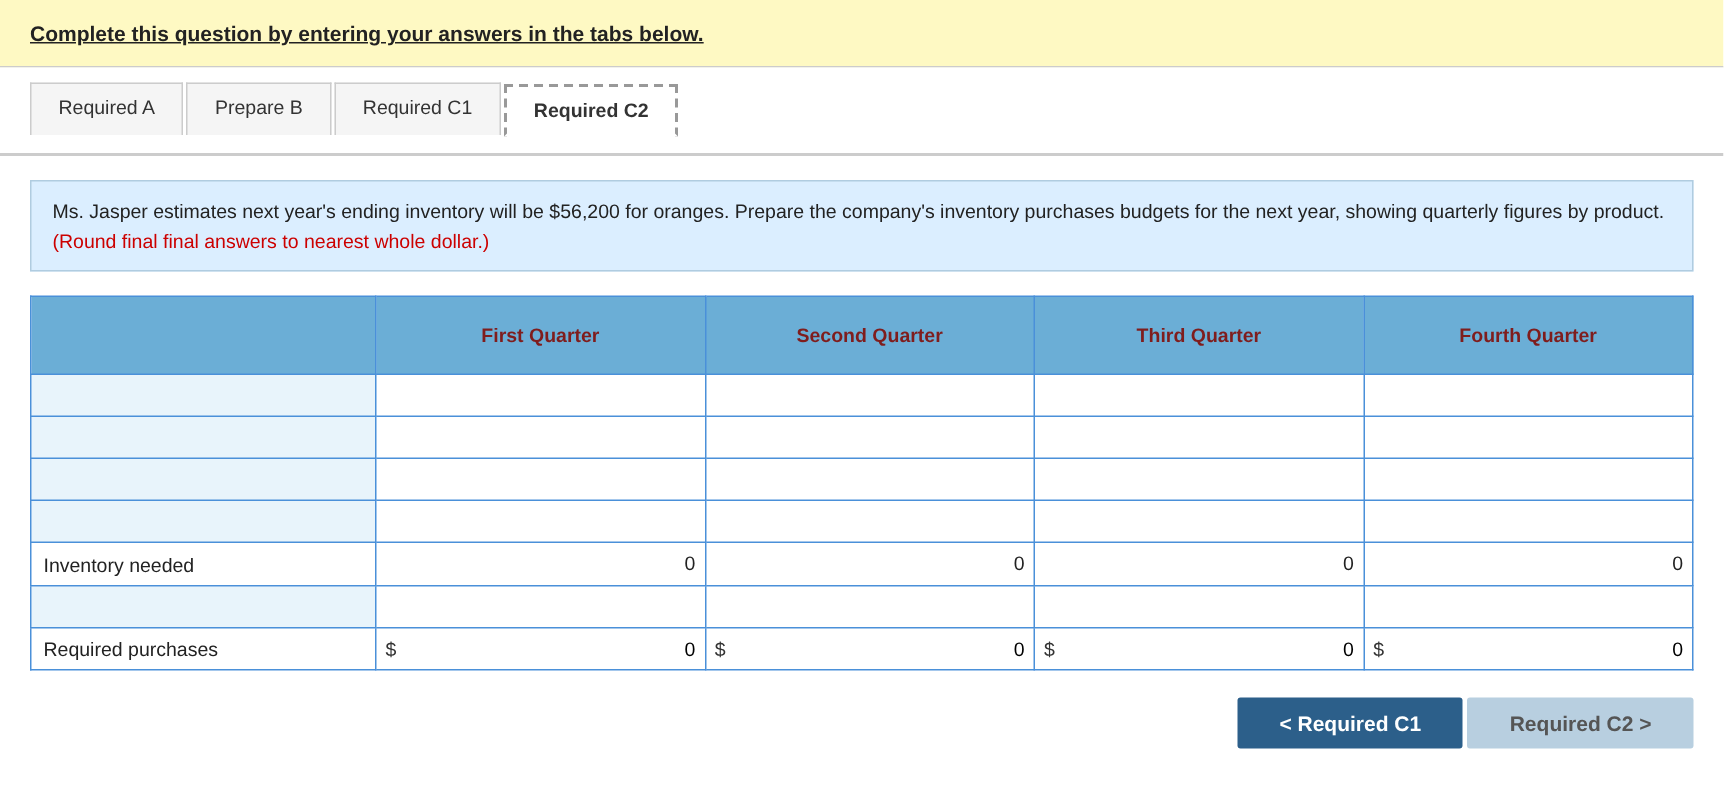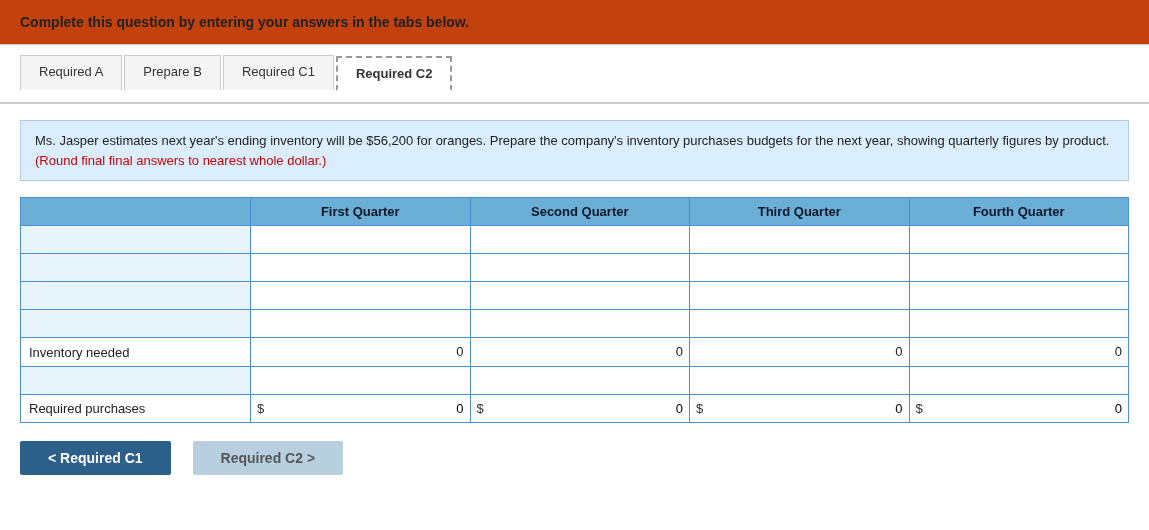--- a/index.html
+++ b/index.html
@@ -6,25 +6,26 @@
     body {
       font-family: Arial, sans-serif;
       font-size: 13px;
       background: #fff;
       width: 1149px;
       min-height: 530px;
       color: #222;
     }
 
     .instruction-bar {
-      background: #c2410c;
+      background: #fef9c3;
       padding: 14px 20px;
       font-weight: bold;
       font-size: 14px;
       border-bottom: 1px solid #ccc;
+      text-decoration: underline;
     }
 
     .tabs-container {
       display: flex;
       border-bottom: 2px solid #ccc;
       padding: 10px 20px 12px 20px;
       background: #fff;
       gap: 2px;
     }
 
@@ -66,23 +67,23 @@
     }
 
     .budget-table {
       width: 100%;
       border-collapse: collapse;
       font-size: 13px;
     }
 
     .budget-table th {
       background: #6baed6;
-      color: #0f172a;
+      color: #7f1d1d;
       border: 1px solid #4a90d9;
-      padding: 6px 10px;
+      padding: 18px 10px;
       text-align: center;
       font-weight: bold;
     }
 
     .budget-table th.label-col {
       background: #6baed6;
       text-align: left;
       width: 230px;
     }
 
@@ -152,22 +153,22 @@
     .editable-row td.row-label {
       background: #e8f4fb;
     }
 
     .static-row td {
       background: #fff;
     }
 
     .nav-buttons {
       display: flex;
-      justify-content: flex-start;
-      gap: 22px;
+      justify-content: flex-end;
+      gap: 3px;
       margin-top: 18px;
     }
 
     .nav-btn-dark {
       background: #2c5f8a;
       color: #fff;
       border: none;
       padding: 9px 28px;
       font-size: 14px;
       font-weight: bold;

